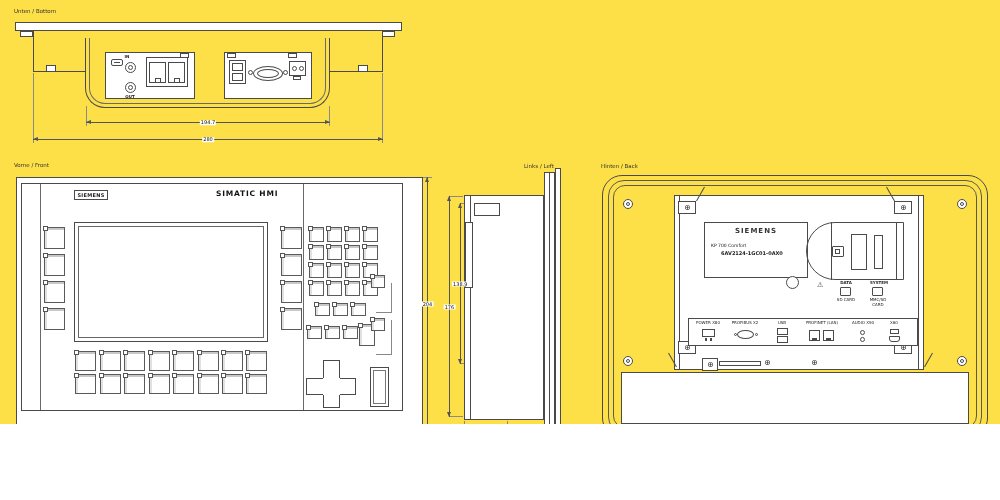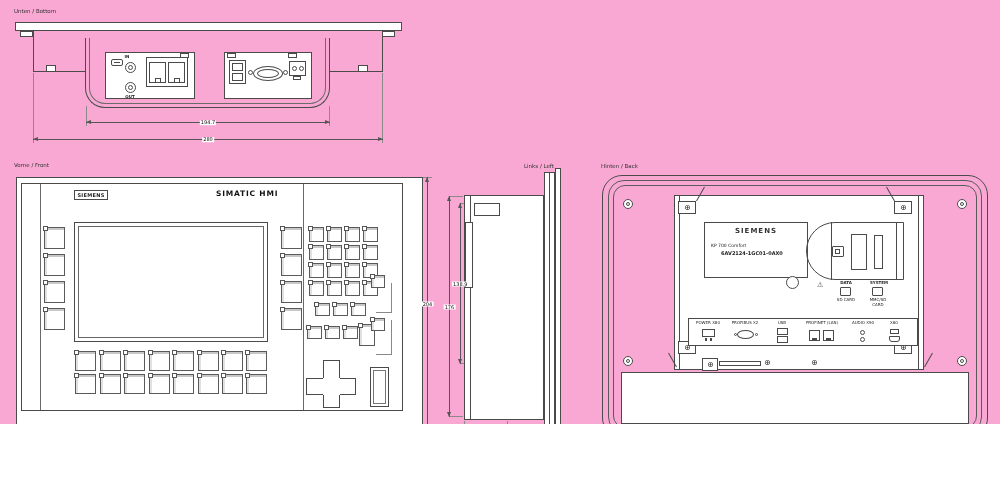--- a/index.html
+++ b/index.html
@@ -1,17 +1,17 @@
 <!DOCTYPE html>
 <html><head>
 <meta charset="utf-8">
 <style>
   * { box-sizing: border-box; margin: 0; padding: 0; }
   body { background:#fff; font-family:"DejaVu Sans", sans-serif; color:#222; }
-  #canvas { position:relative; width:1000px; height:424px; background:#f9a8d4; overflow:hidden; }
+  #canvas { position:relative; width:1000px; height:424px; background:#fde047; overflow:hidden; }
   .abs { position:absolute; }
   .bx  { position:absolute; border:1px solid #4a4a4a; background:#fff; }
   .nb  { background:transparent; }
   .ln  { position:absolute; background:#4a4a4a; }
   .ext { position:absolute; background:#8a8a8a; }
   .circ{ position:absolute; border:1px solid #4a4a4a; border-radius:50%; background:#fff; }
   .vtitle { position:absolute; font-size:5.5px; color:#333; white-space:nowrap; }
   .tiny { position:absolute; font-size:4px; line-height:1.15; color:#222; text-align:center; }
   .tinyb { font-weight:bold; }
   

